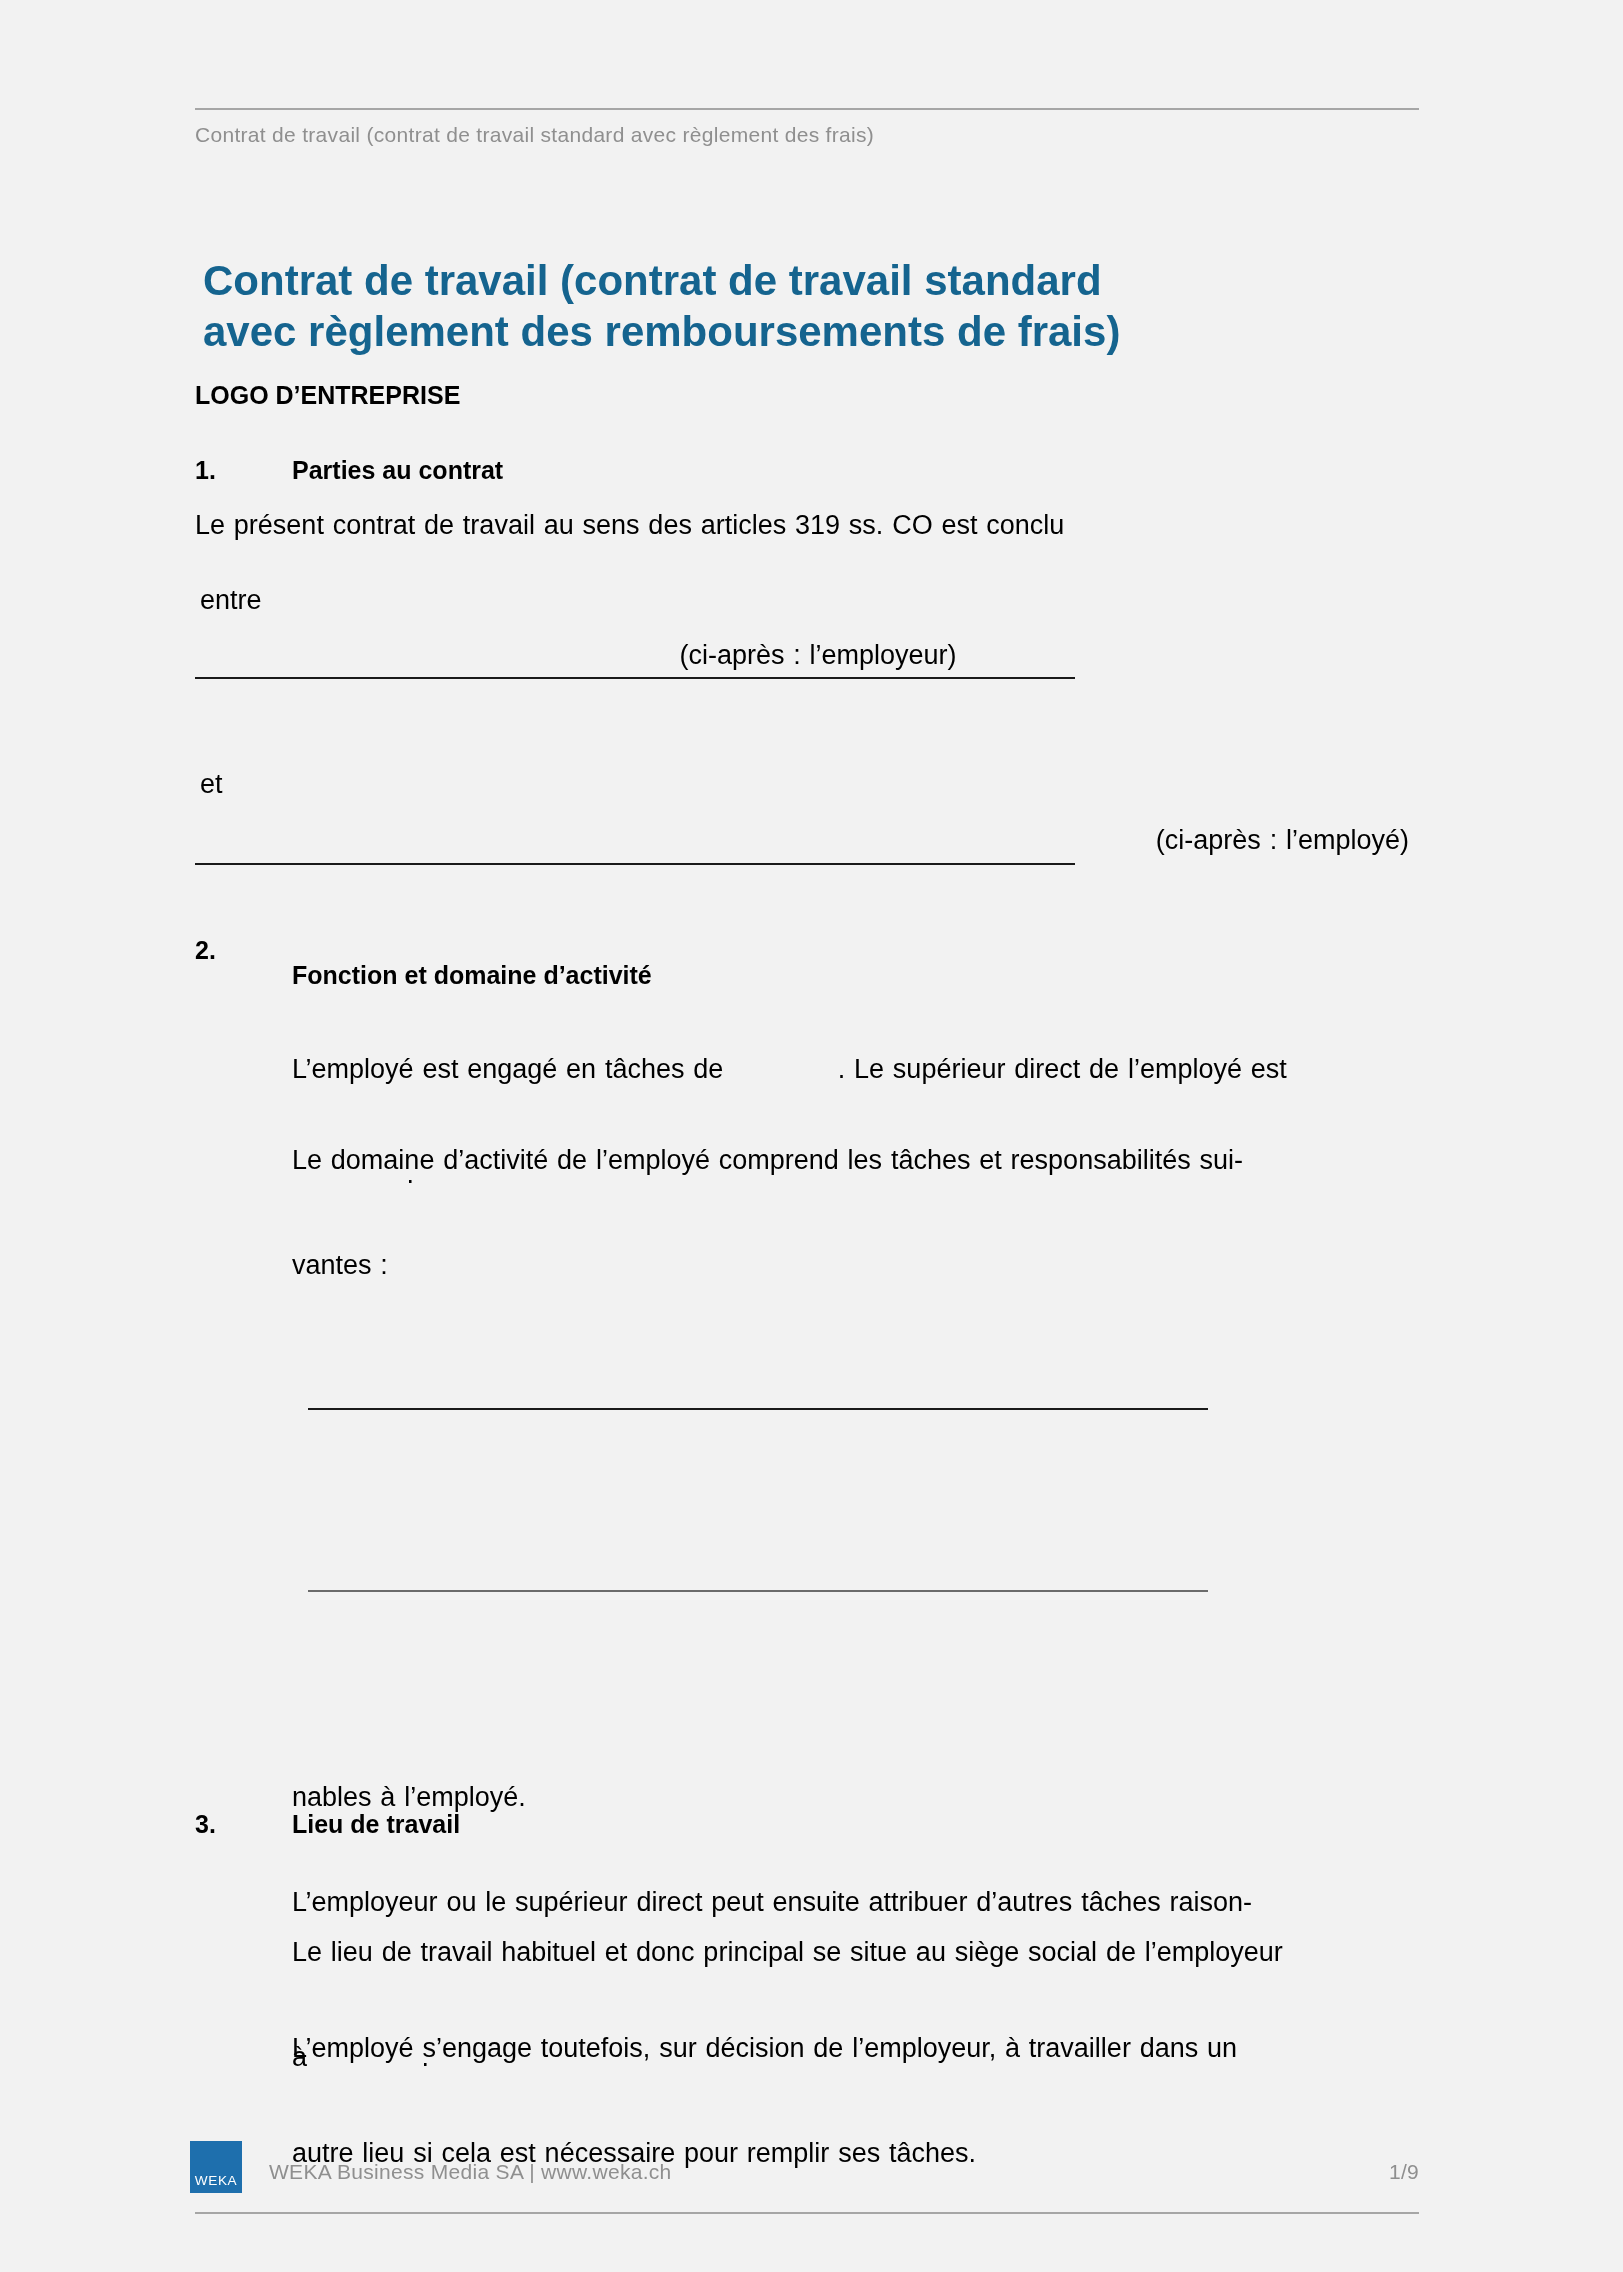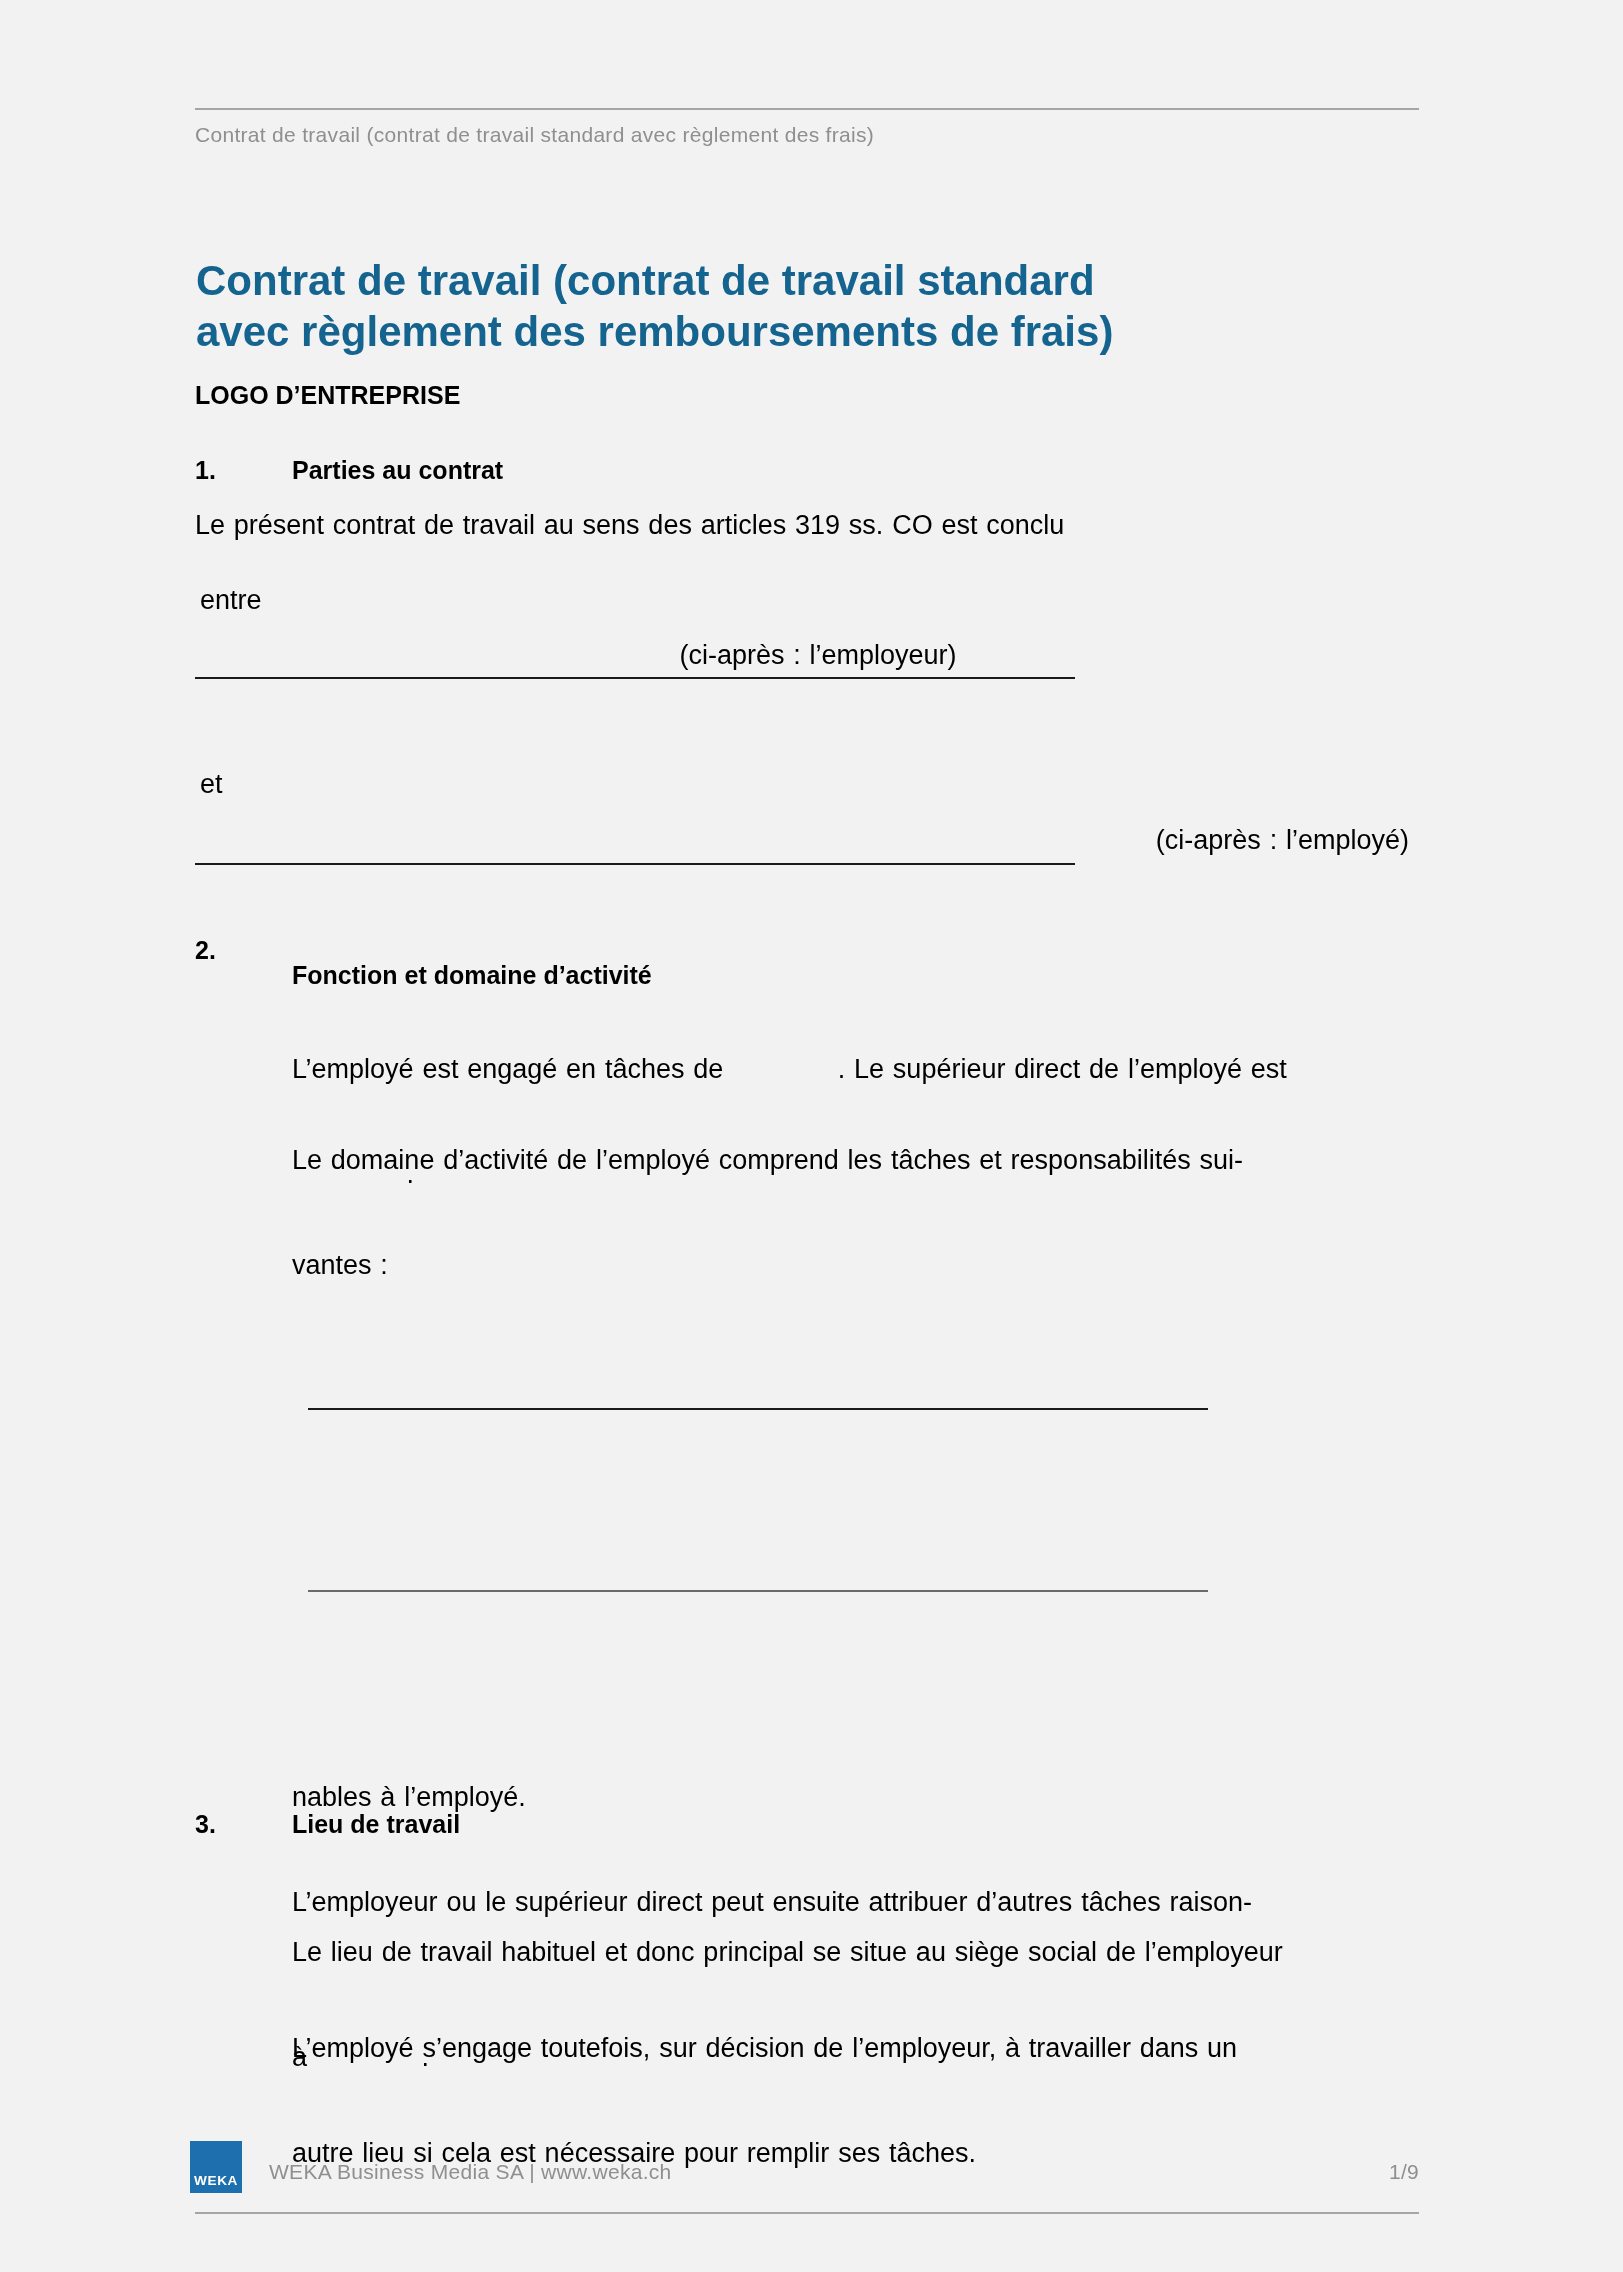--- a/index.html
+++ b/index.html
@@ -18,33 +18,33 @@
   .h { font-size:25px; font-weight:bold; line-height:30px; }
   .body-txt { font-size:27px; line-height:35px; white-space:pre-wrap; word-spacing:1.3px; }
   .fill-black { height:1.9px; background:#1a1a1a; }
   .fill-gray { height:1.9px; background:#6b6b6b; }
   .right { text-align:right; }
   .weka-logo {
     width:52px; height:52px; background:#1e6fad;
     display:flex; align-items:flex-end; justify-content:center;
   }
   .weka-logo span {
-    color:#ffffff; font-weight:bold; font-size:13.6px;
+    color:#ffffff; font-weight:normal; font-size:13.6px;
     letter-spacing:0.6px; line-height:1; padding-bottom:5.8px;
   }
 </style>
 </head>
 <body>
 
 <div class="page">
 
   <div class="abs small" style="left:195px; top:75px;margin-top:48px;">Contrat de travail (contrat de travail standard avec règlement des frais)</div>
   <div class="abs rule" style="left:195px; top:108px; width:1224px;"></div>
 
-  <div class="abs doc-title" style="left:196px; top:255px; width:1299px;">
+  <div class="abs doc-title" style="left:203px; top:255px; width:1299px;">
     <div>Contrat de travail (contrat de travail standard</div>
     <div>avec règlement des remboursements de frais)</div>
   </div>
 
   <div class="abs h" style="left:195px; top:380px;">LOGO D’ENTREPRISE</div>
 
   <div class="abs h" style="left:195px; top:455px;">1.</div>
   <div class="abs h" style="left:292px; top:455px;">Parties au contrat</div>
 
   <div class="abs body-txt" style="left:195px; top:508px; width:1234px;">Le présent contrat de travail au sens des articles 319 ss. CO est conclu</div>

